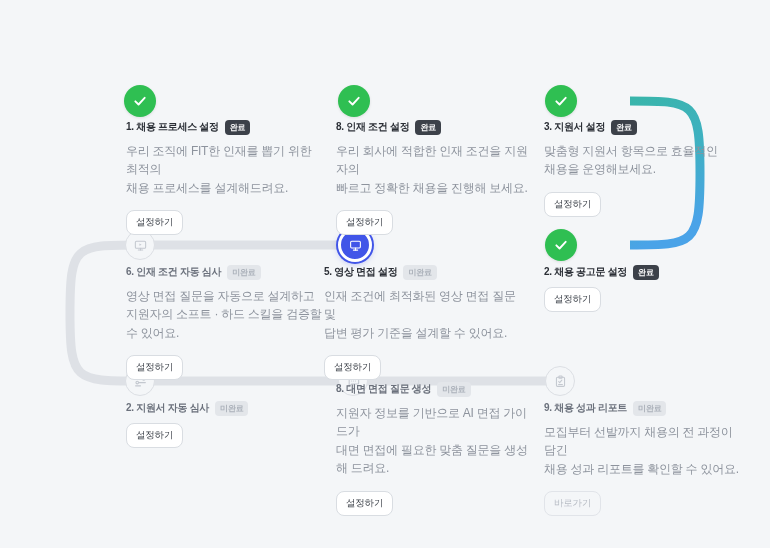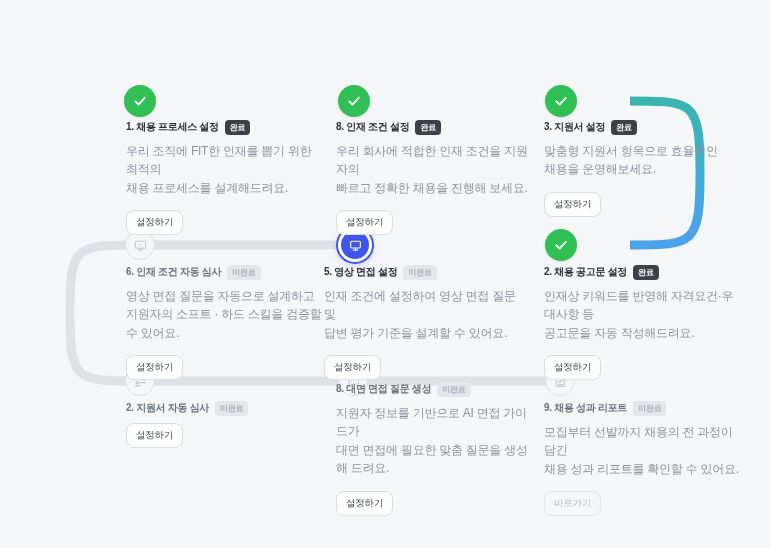--- a/index.html
+++ b/index.html
@@ -276,32 +276,30 @@
     <p class="card-desc">영상 면접 질문을 자동으로 설계하고
 지원자의 소프트 · 하드 스킬을 검증할 수 있어요.</p>
     <button class="btn">설정하기</button>
   </div>
 
   <div class="card" style="left:324px; top:265px;">
     <div class="card-head">
       <span class="card-title">5. 영상 면접 설정</span>
       <span class="badge todo">미완료</span>
     </div>
-    <p class="card-desc">인재 조건에 설정하여 영상 면접 질문 및
+    <p class="card-desc">인재 조건에 최적화된 영상 면접 질문 및
 답변 평가 기준을 설계할 수 있어요.</p>
     <button class="btn">설정하기</button>
   </div>
 
   <div class="card" style="left:544px; top:265px;">
     <div class="card-head">
       <span class="card-title">2. 채용 공고문 설정</span>
       <span class="badge done">완료</span>
     </div>
-    <p class="card-desc">인재상 키워드를 반영해 자격요건·우대사항 등
-공고문을 자동 작성해드려요.</p>
     <button class="btn">설정하기</button>
   </div>
 
   <div class="card muted" style="left:126px; top:401px;">
     <div class="card-head">
       <span class="card-title">2. 지원서 자동 심사</span>
       <span class="badge todo">미완료</span>
     </div>
     <button class="btn">설정하기</button>
   </div>

